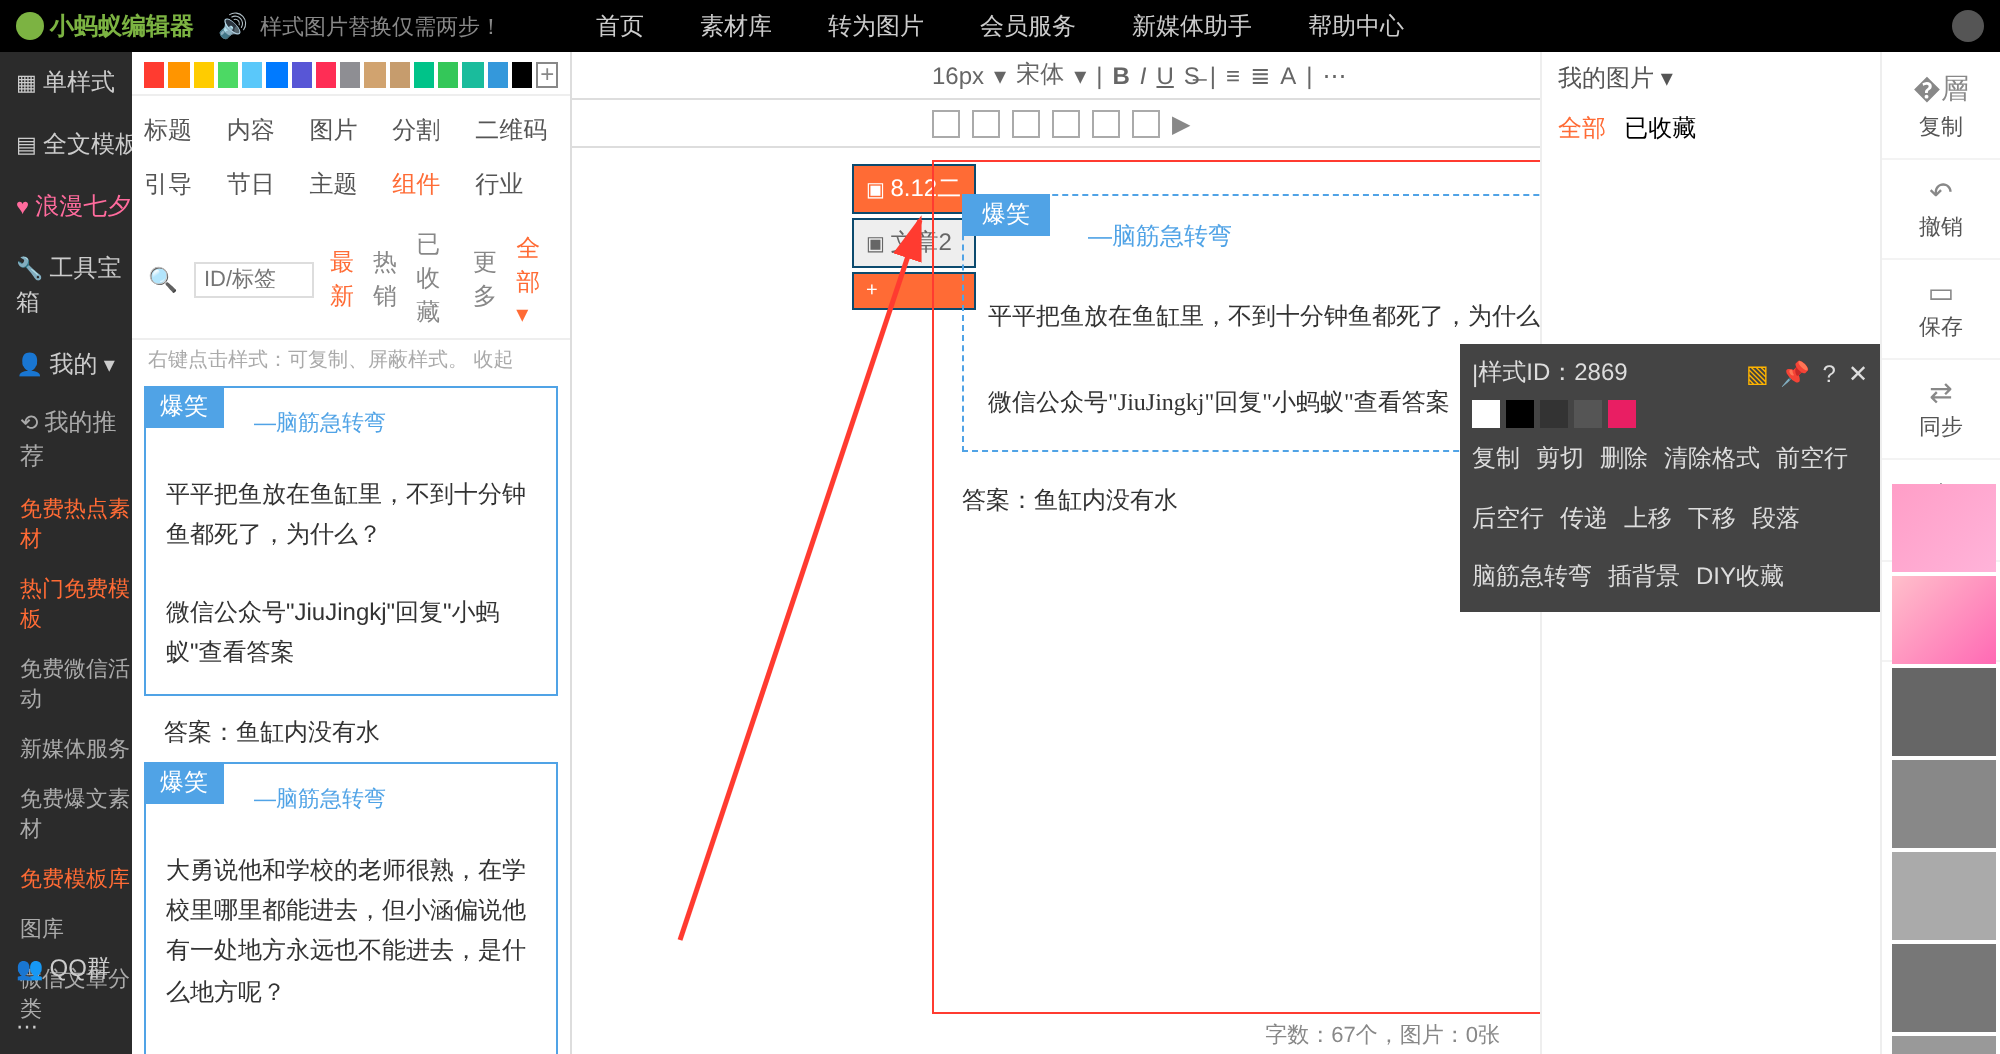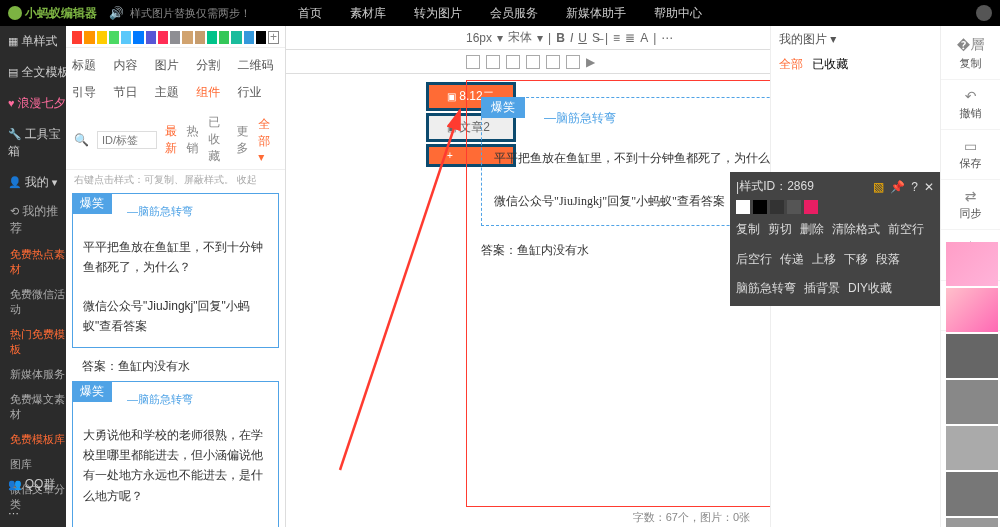--- a/index.html
+++ b/index.html
@@ -31,21 +31,21 @@
 .card{border:1px solid #50a3e6;padding:10px;margin-bottom:4px;position:relative}
 .badge{position:absolute;top:-1px;left:-1px;background:#50a3e6;color:#fff;padding:2px 8px;font-size:12px}
 .badge-sub{font-size:11px;color:#50a3e6;margin-left:44px}
 .card p{margin-top:18px;color:#333;line-height:1.7}
 .ans-outer{padding:6px 10px;color:#333}
 .editor{position:absolute;left:286px;right:60px;top:26px;bottom:0;background:#fff}
 .toolbar{height:24px;border-bottom:1px solid #ddd;display:flex;align-items:center;padding:0 180px;gap:5px;color:#666;font-size:11px}
 .toolbar2{height:24px;border-bottom:1px solid #ddd;display:flex;align-items:center;padding:0 180px;gap:6px;color:#888}
 .tb-icon{width:14px;height:14px;display:inline-block;border:1px solid #aaa;cursor:pointer}
 .doc-tabs{position:absolute;left:140px;top:56px;display:flex;flex-direction:column;gap:2px}
-.doc-tab{background:#eee;padding:3px 18px;font-size:10px;color:#666;border:3px solid #0c4a6e}
+.doc-tab{background:#eee;padding:3px 6px;font-size:10px;color:#666;border:1px solid #0c4a6e}
 .doc-tab.active{background:#ff6b35;color:#fff}
 .canvas{position:absolute;left:180px;right:10px;top:54px;bottom:20px;border:1px solid #ff3b30}
 .content-card{margin:16px 14px;border:1px dashed #50a3e6;padding:12px;position:relative}
 .content-badge{position:absolute;top:-1px;left:-1px;background:#50a3e6;color:#fff;padding:2px 10px}
 .content-sub{color:#50a3e6;margin-left:50px;font-size:12px}
 .content-card p{margin-top:20px;color:#333;font-family:"SimSun";line-height:1.9}
 .ans-line{margin:2px 14px;color:#333;font-family:"SimSun"}
 .arrow{position:absolute;left:320px;top:90px;pointer-events:none}
 .sidebar-r{position:absolute;right:0;top:26px;bottom:0;width:60px;background:#fff;border-left:1px solid #eee}
 .sidebar-r .btn{padding:8px 4px;text-align:center;font-size:11px;color:#555;border-bottom:1px solid #f3f3f3;cursor:pointer}
@@ -86,22 +86,22 @@
 
 <div class="leftbar">
   <div class="li">▦ <span>单样式</span></div>
   <div class="li">▤ <span>全文模板</span></div>
   <div class="li" style="color:#ff6b9d">♥ <span>浪漫七夕</span></div>
   <div class="li">🔧 <span>工具宝箱</span></div>
   <div class="li">👤 <span>我的</span> ▾</div>
   <div class="sub">⟲ <span>我的推荐</span></div>
   <div id="left-subs">
       <div class="sub hot">免费热点素材</div>
+      <div class="sub hot">热门免费模板</div>
       <div class="sub">免费微信活动</div>
-      <div class="sub hot">热门免费模板</div>
       <div class="sub">新媒体服务</div>
       <div class="sub">免费爆文素材</div>
       <div class="sub hot">免费模板库</div>
       <div class="sub">图库</div>
       <div class="sub">微信文章分类</div>
     </div>
   <div class="bottom">
     <div class="li">👥 <span>QQ群</span></div>
     <div class="li">⋯</div>
   </div>

